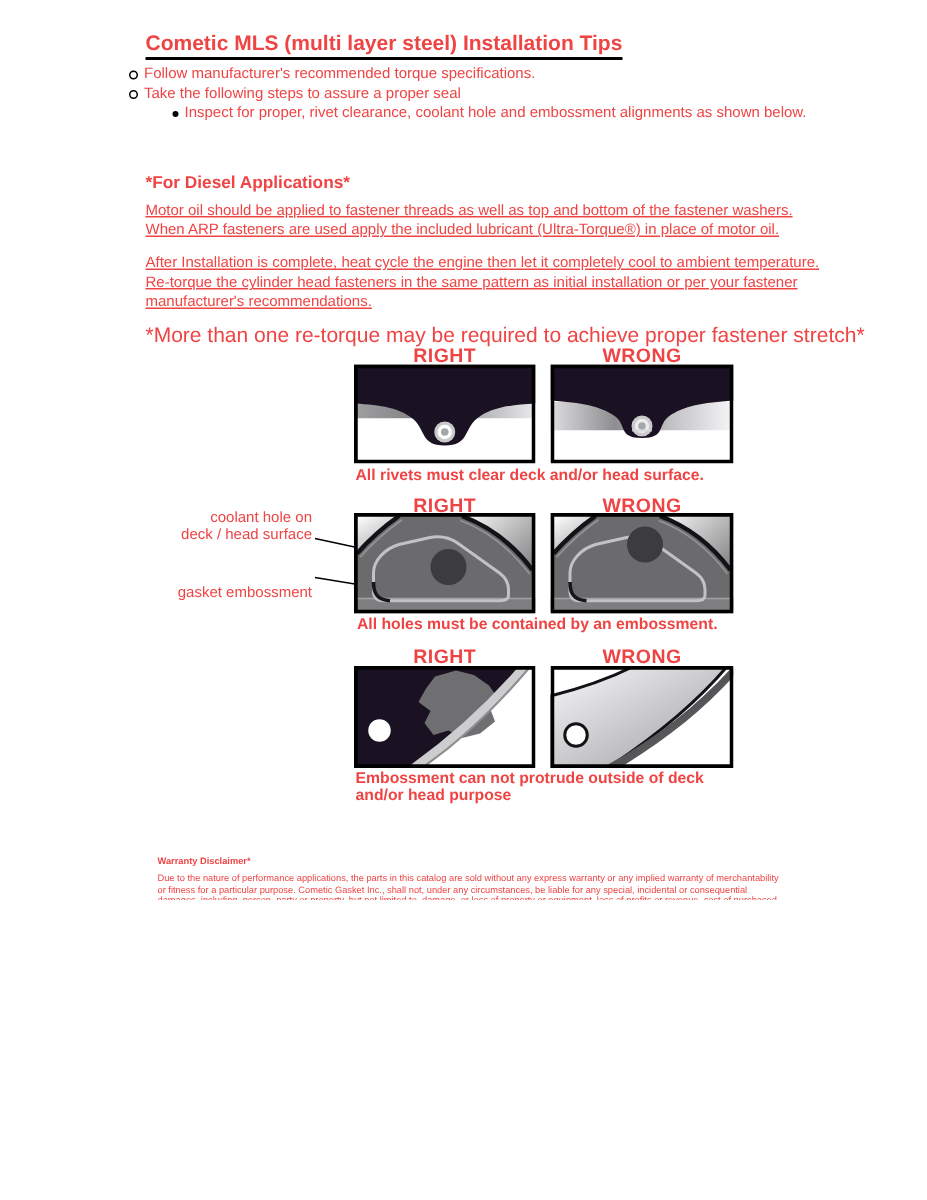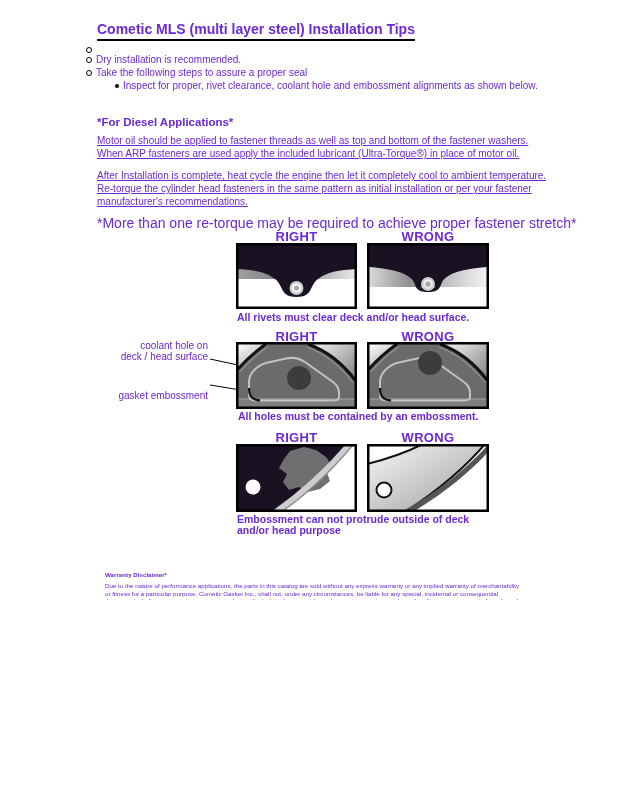--- a/index.html
+++ b/index.html
@@ -1,17 +1,17 @@
 <!DOCTYPE html>
 <html><head>
 <meta charset="utf-8">
 <style>
   html,body{margin:0;padding:0;background:#ffffff;}
   .page{position:relative;width:618px;height:600px;background:#ffffff;overflow:hidden;
-        font-family:"Liberation Sans", sans-serif;color:#6d28d9;}
+        font-family:"Liberation Sans", sans-serif;color:#ef4444;}
   .abs{position:absolute;}
   .title{font-size:14px;font-weight:bold;border-bottom:2px solid #000;padding-bottom:2px;white-space:nowrap;}
   .bullets{font-size:10px;line-height:13px;}
   .brow{display:flex;align-items:flex-start;white-space:nowrap;}
   .mark1{width:4px;height:4px;border:1px solid #000;border-radius:50%;margin:4px 4px 0 0;flex:none;}
   .mark2{width:4px;height:4px;background:#000;border-radius:50%;margin:4.5px 4px 0 0;flex:none;}
   .sub{margin-left:29px;}
   .h2{font-size:11.5px;font-weight:bold;white-space:nowrap;}
   .para{font-size:10px;line-height:13.2px;width:452px;text-decoration:underline;}
   .note{font-size:14px;white-space:nowrap;}
@@ -32,24 +32,21 @@
 
 <div class="page">
 
   <div class="abs" style="left:97px;top:20px;">
     <span class="title">Cometic MLS (multi layer steel) Installation Tips</span>
   </div>
 
   <div class="abs bullets" style="left:86px;top:43px;">
     <div class="brow">
         <span class="mark1"></span>
-      </div>
-    <div class="brow">
-        <span class="mark1"></span>
-        <span>Dry installation is recommended.</span>
+        <span>Follow manufacturer's recommended torque specifications.</span>
       </div>
     <div class="brow">
         <span class="mark1"></span>
         <span>Take the following steps to assure a proper seal</span>
       </div>
     <div class="sub">
       <div class="brow">
           <span class="mark2"></span>
           <span>Inspect for proper, rivet clearance, coolant hole and embossment alignments as shown below.</span>
         </div>

